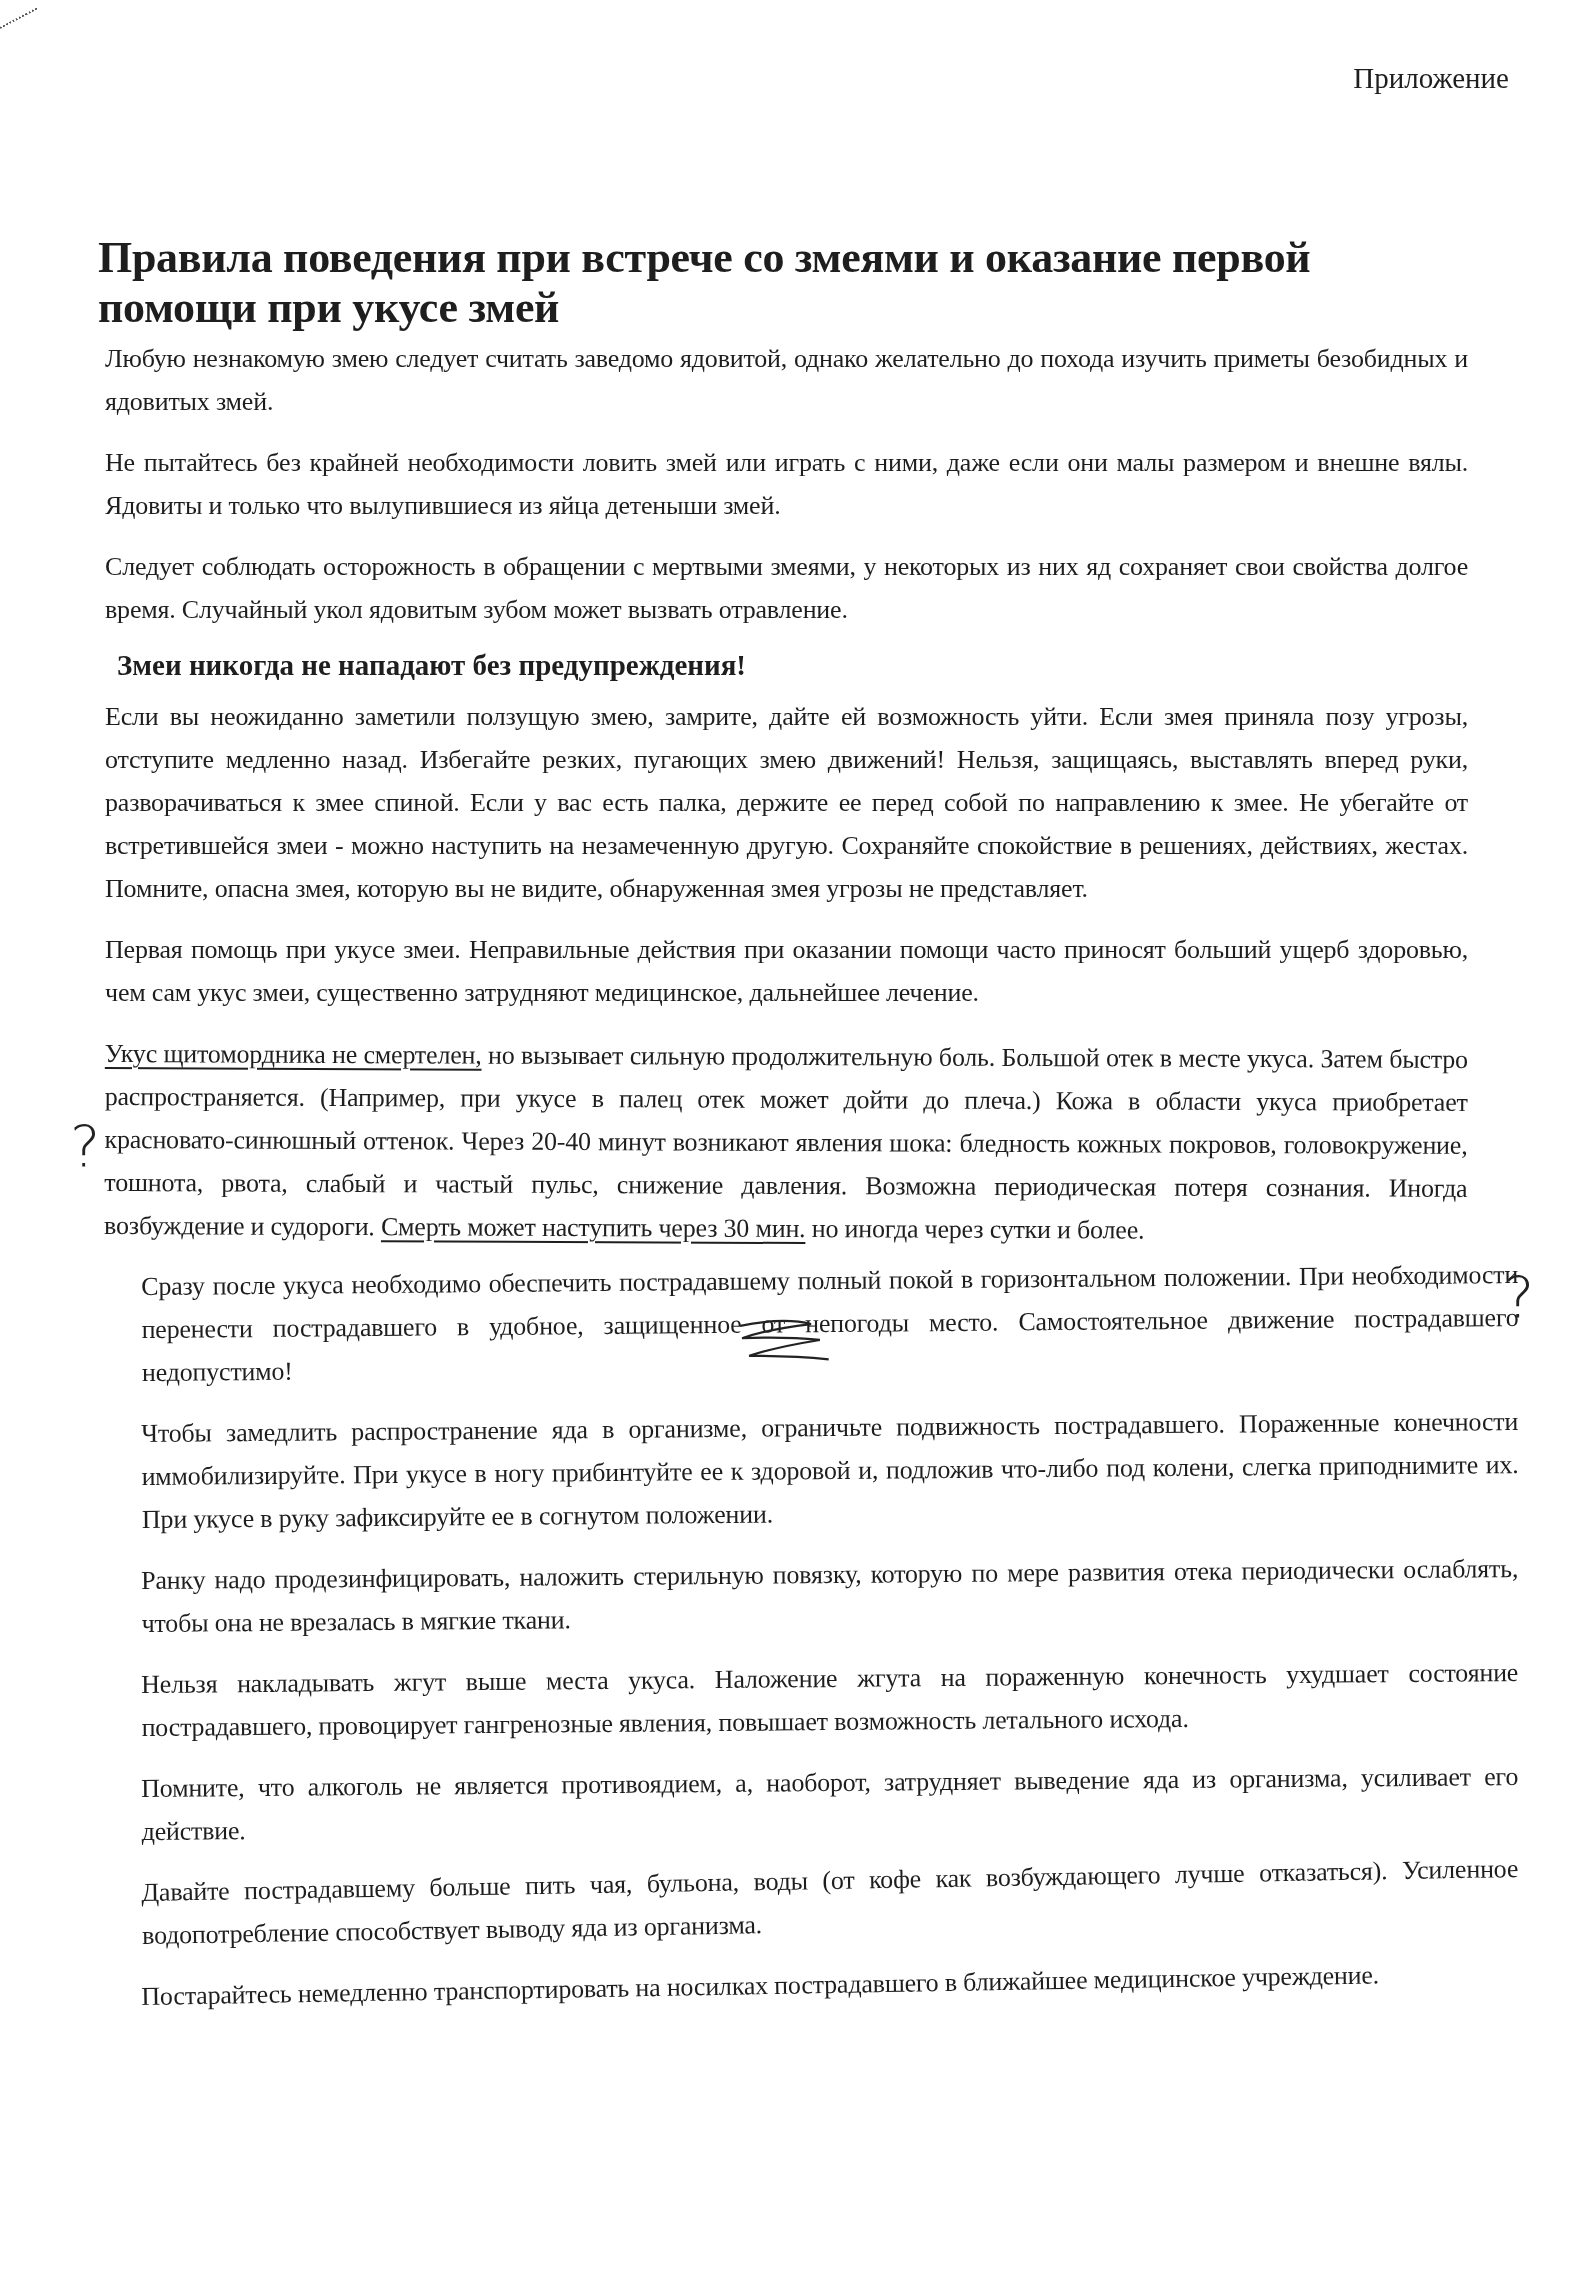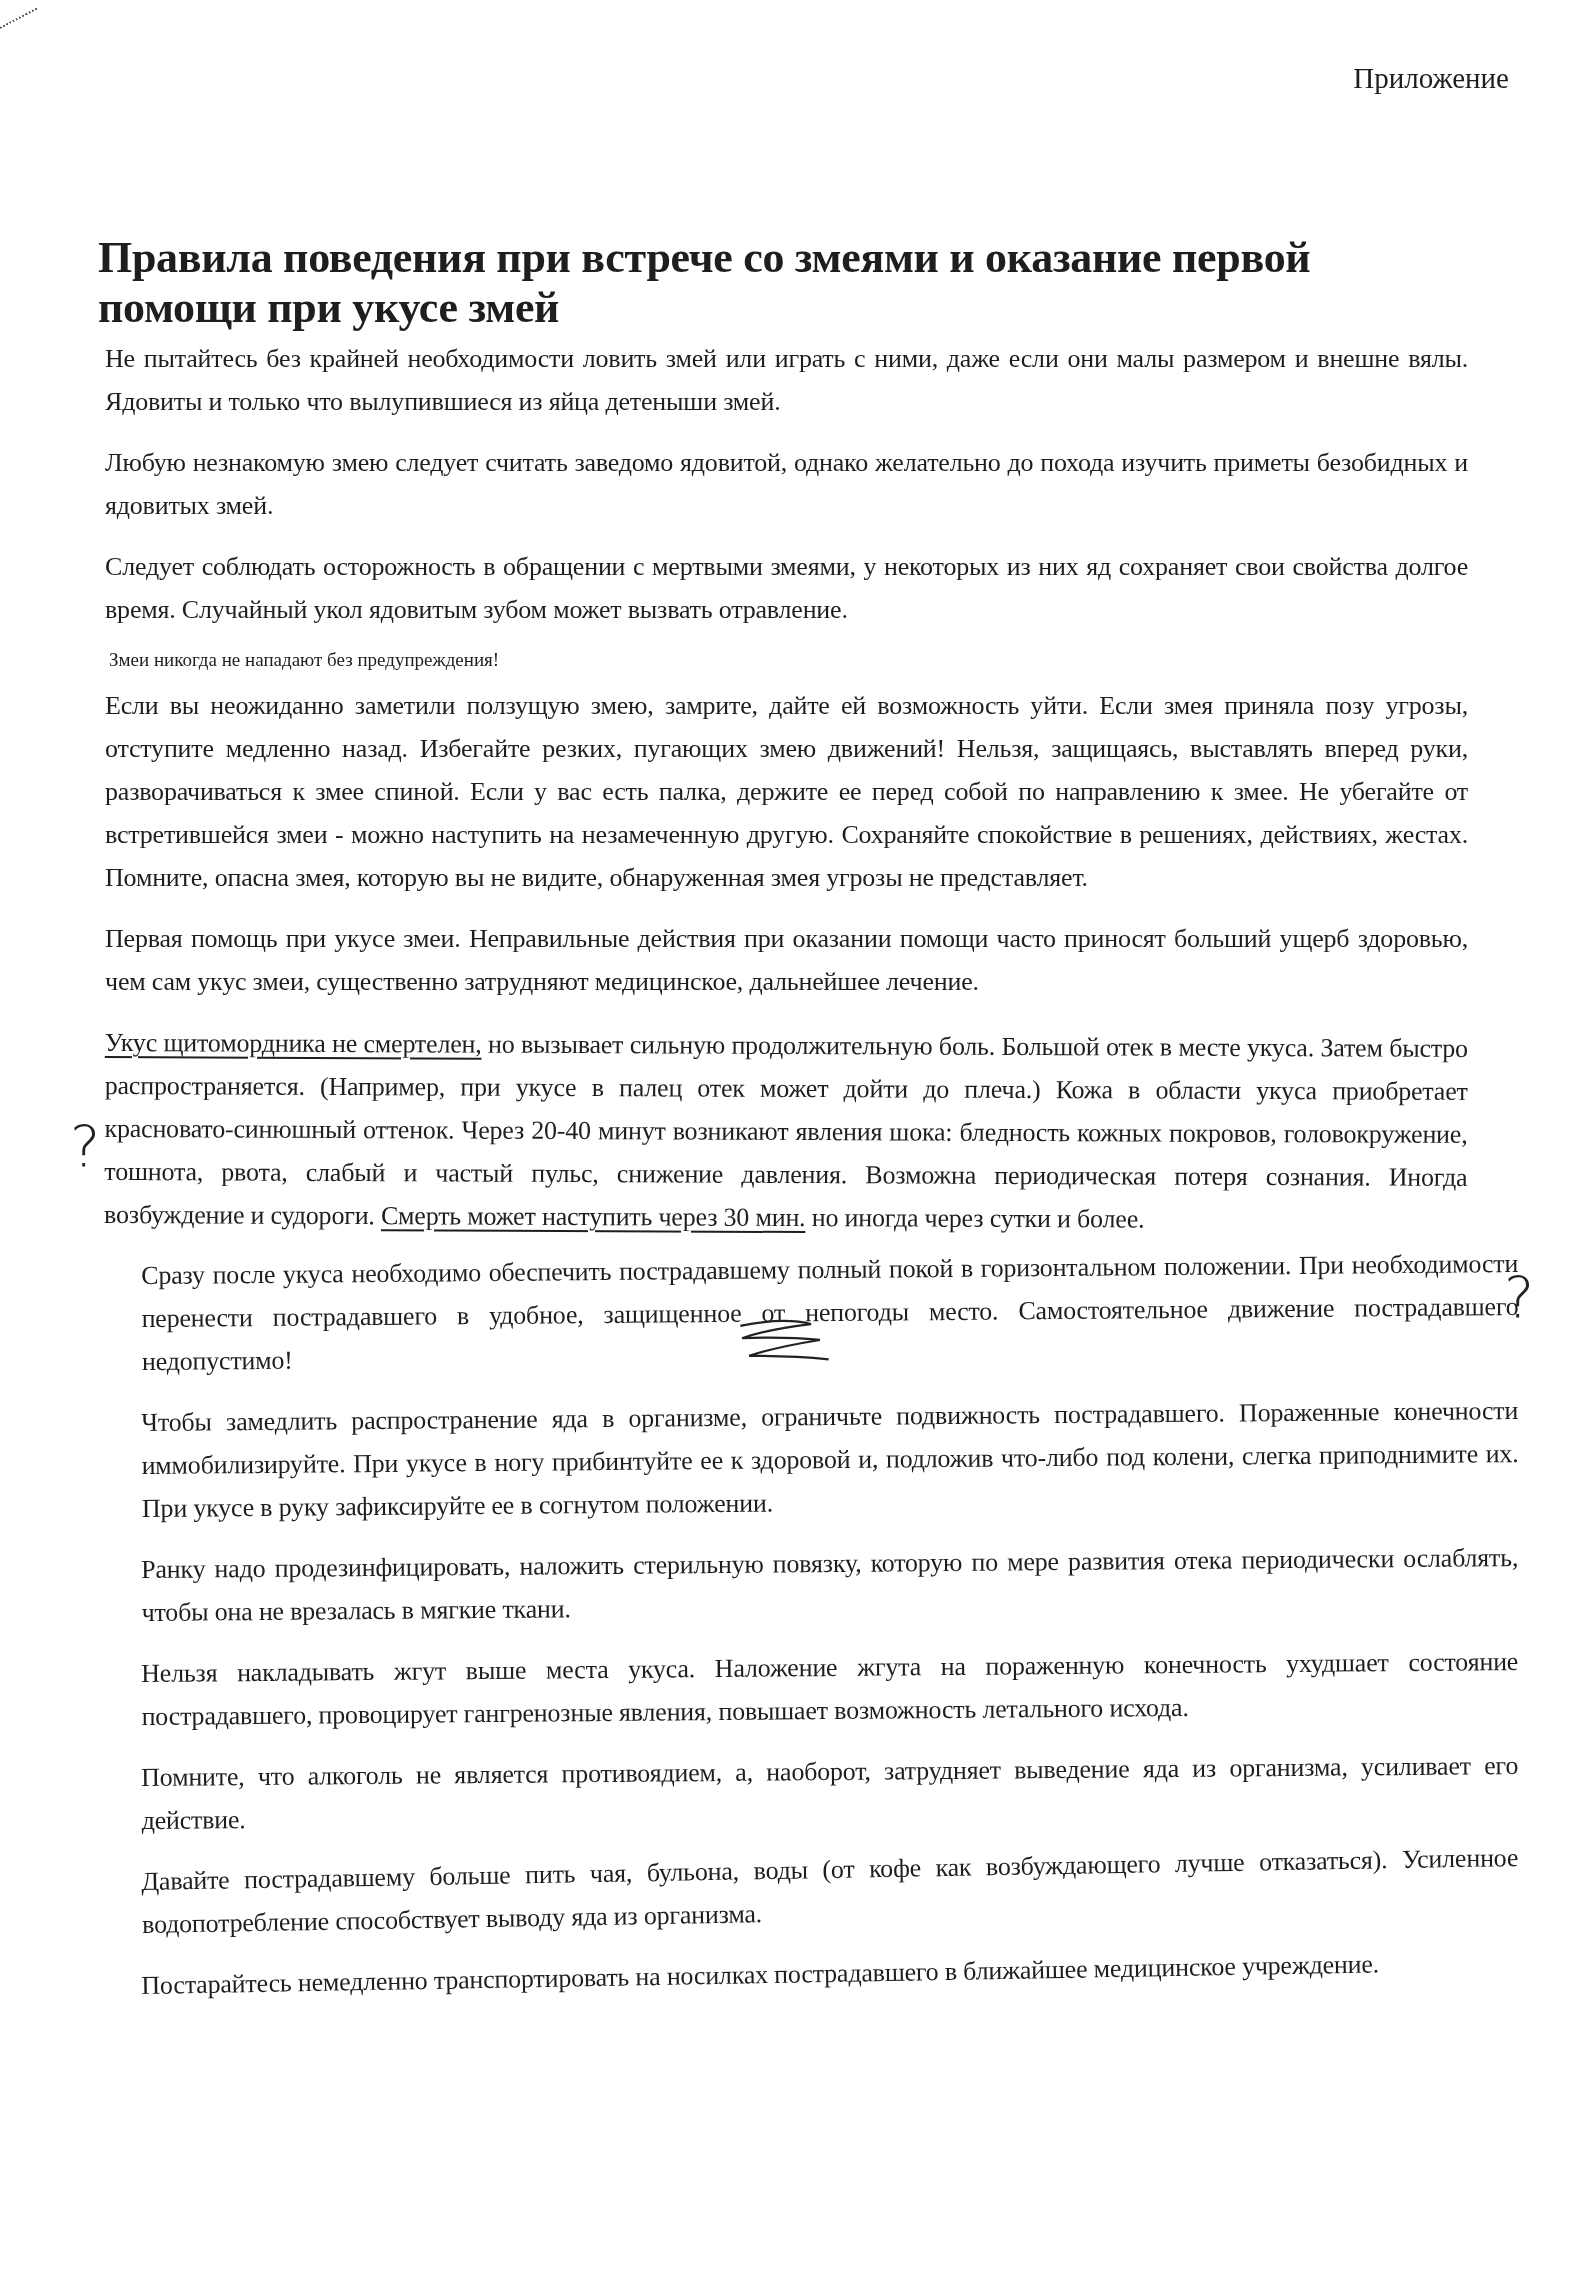--- a/index.html
+++ b/index.html
@@ -51,23 +51,23 @@
       position: absolute;
       left: 98px;
       top: 233px;
       width: 1372px;
       font-size: 44px;
       font-weight: bold;
       line-height: 50px;
       letter-spacing: -0.3px;
     }
     .section-heading {
-      font-size: 19px;
-      font-weight: normal;
-      margin: 4px;
+      font-size: 29px;
+      font-weight: bold;
+      margin: 12px;
     }
     .content {
       position: absolute;
       left: 105px;
       top: 337px;
       width: 1363px;
     }
     .para {
       font-size: 26px;
       line-height: 43px;
@@ -102,22 +102,22 @@
 
   <div class="corner-mark"></div>
 
   <div class="header-block">
     <span class="line">Приложение</span>
   </div>
 
   <div class="doc-title">Правила поведения при встрече со змеями и оказание первой помощи при укусе змей</div>
 
   <div class="content">
+    <p class="para">Любую незнакомую змею следует считать заведомо ядовитой, однако желательно до похода изучить приметы безобидных и ядовитых змей.</p>
     <p class="para">Не пытайтесь без крайней необходимости ловить змей или играть с ними, даже если они малы размером и внешне вялы. Ядовиты и только что вылупившиеся из яйца детеныши змей.</p>
-    <p class="para">Любую незнакомую змею следует считать заведомо ядовитой, однако желательно до похода изучить приметы безобидных и ядовитых змей.</p>
     <p class="para">Следует соблюдать осторожность в обращении с мертвыми змеями, у некоторых из них яд сохраняет свои свойства долгое время. Случайный укол ядовитым зубом может вызвать отравление.</p>
 
     <p class="section-heading" style="margin-bottom:12.5px;">Змеи никогда не нападают без предупреждения!</p>
 
     <p class="para">Если вы неожиданно заметили ползущую змею, замрите, дайте ей возможность уйти. Если змея приняла позу угрозы, отступите медленно назад. Избегайте резких, пугающих змею движений! Нельзя, защищаясь, выставлять вперед руки, разворачиваться к змее спиной. Если у вас есть палка, держите ее перед собой по направлению к змее. Не убегайте от встретившейся змеи - можно наступить на незамеченную другую. Сохраняйте спокойствие в решениях, действиях, жестах. Помните, опасна змея, которую вы не видите, обнаруженная змея угрозы не представляет.</p>
     <p class="para">Первая помощь при укусе змеи. Неправильные действия при оказании помощи часто приносят больший ущерб здоровью, чем сам укус змеи, существенно затрудняют медицинское, дальнейшее лечение.</p>
 
     <p class="para tilt1">
       <span class="hl-underline">Укус щитомордника не смертелен,</span><span> но вызывает сильную продолжительную боль. Большой отек в месте укуса. Затем быстро распространяется. (Например, при укусе в палец отек может дойти до плеча.) Кожа в области укуса приобретает красновато-синюшный оттенок. Через 20-40 минут возникают явления шока: бледность кожных покровов, головокружение, тошнота, рвота, слабый и частый пульс, снижение давления. Возможна периодическая потеря сознания. Иногда возбуждение и судороги. </span><span class="hl-underline">Смерть может наступить через 30 мин.</span><span> но иногда через сутки и более.</span>
     </p>

